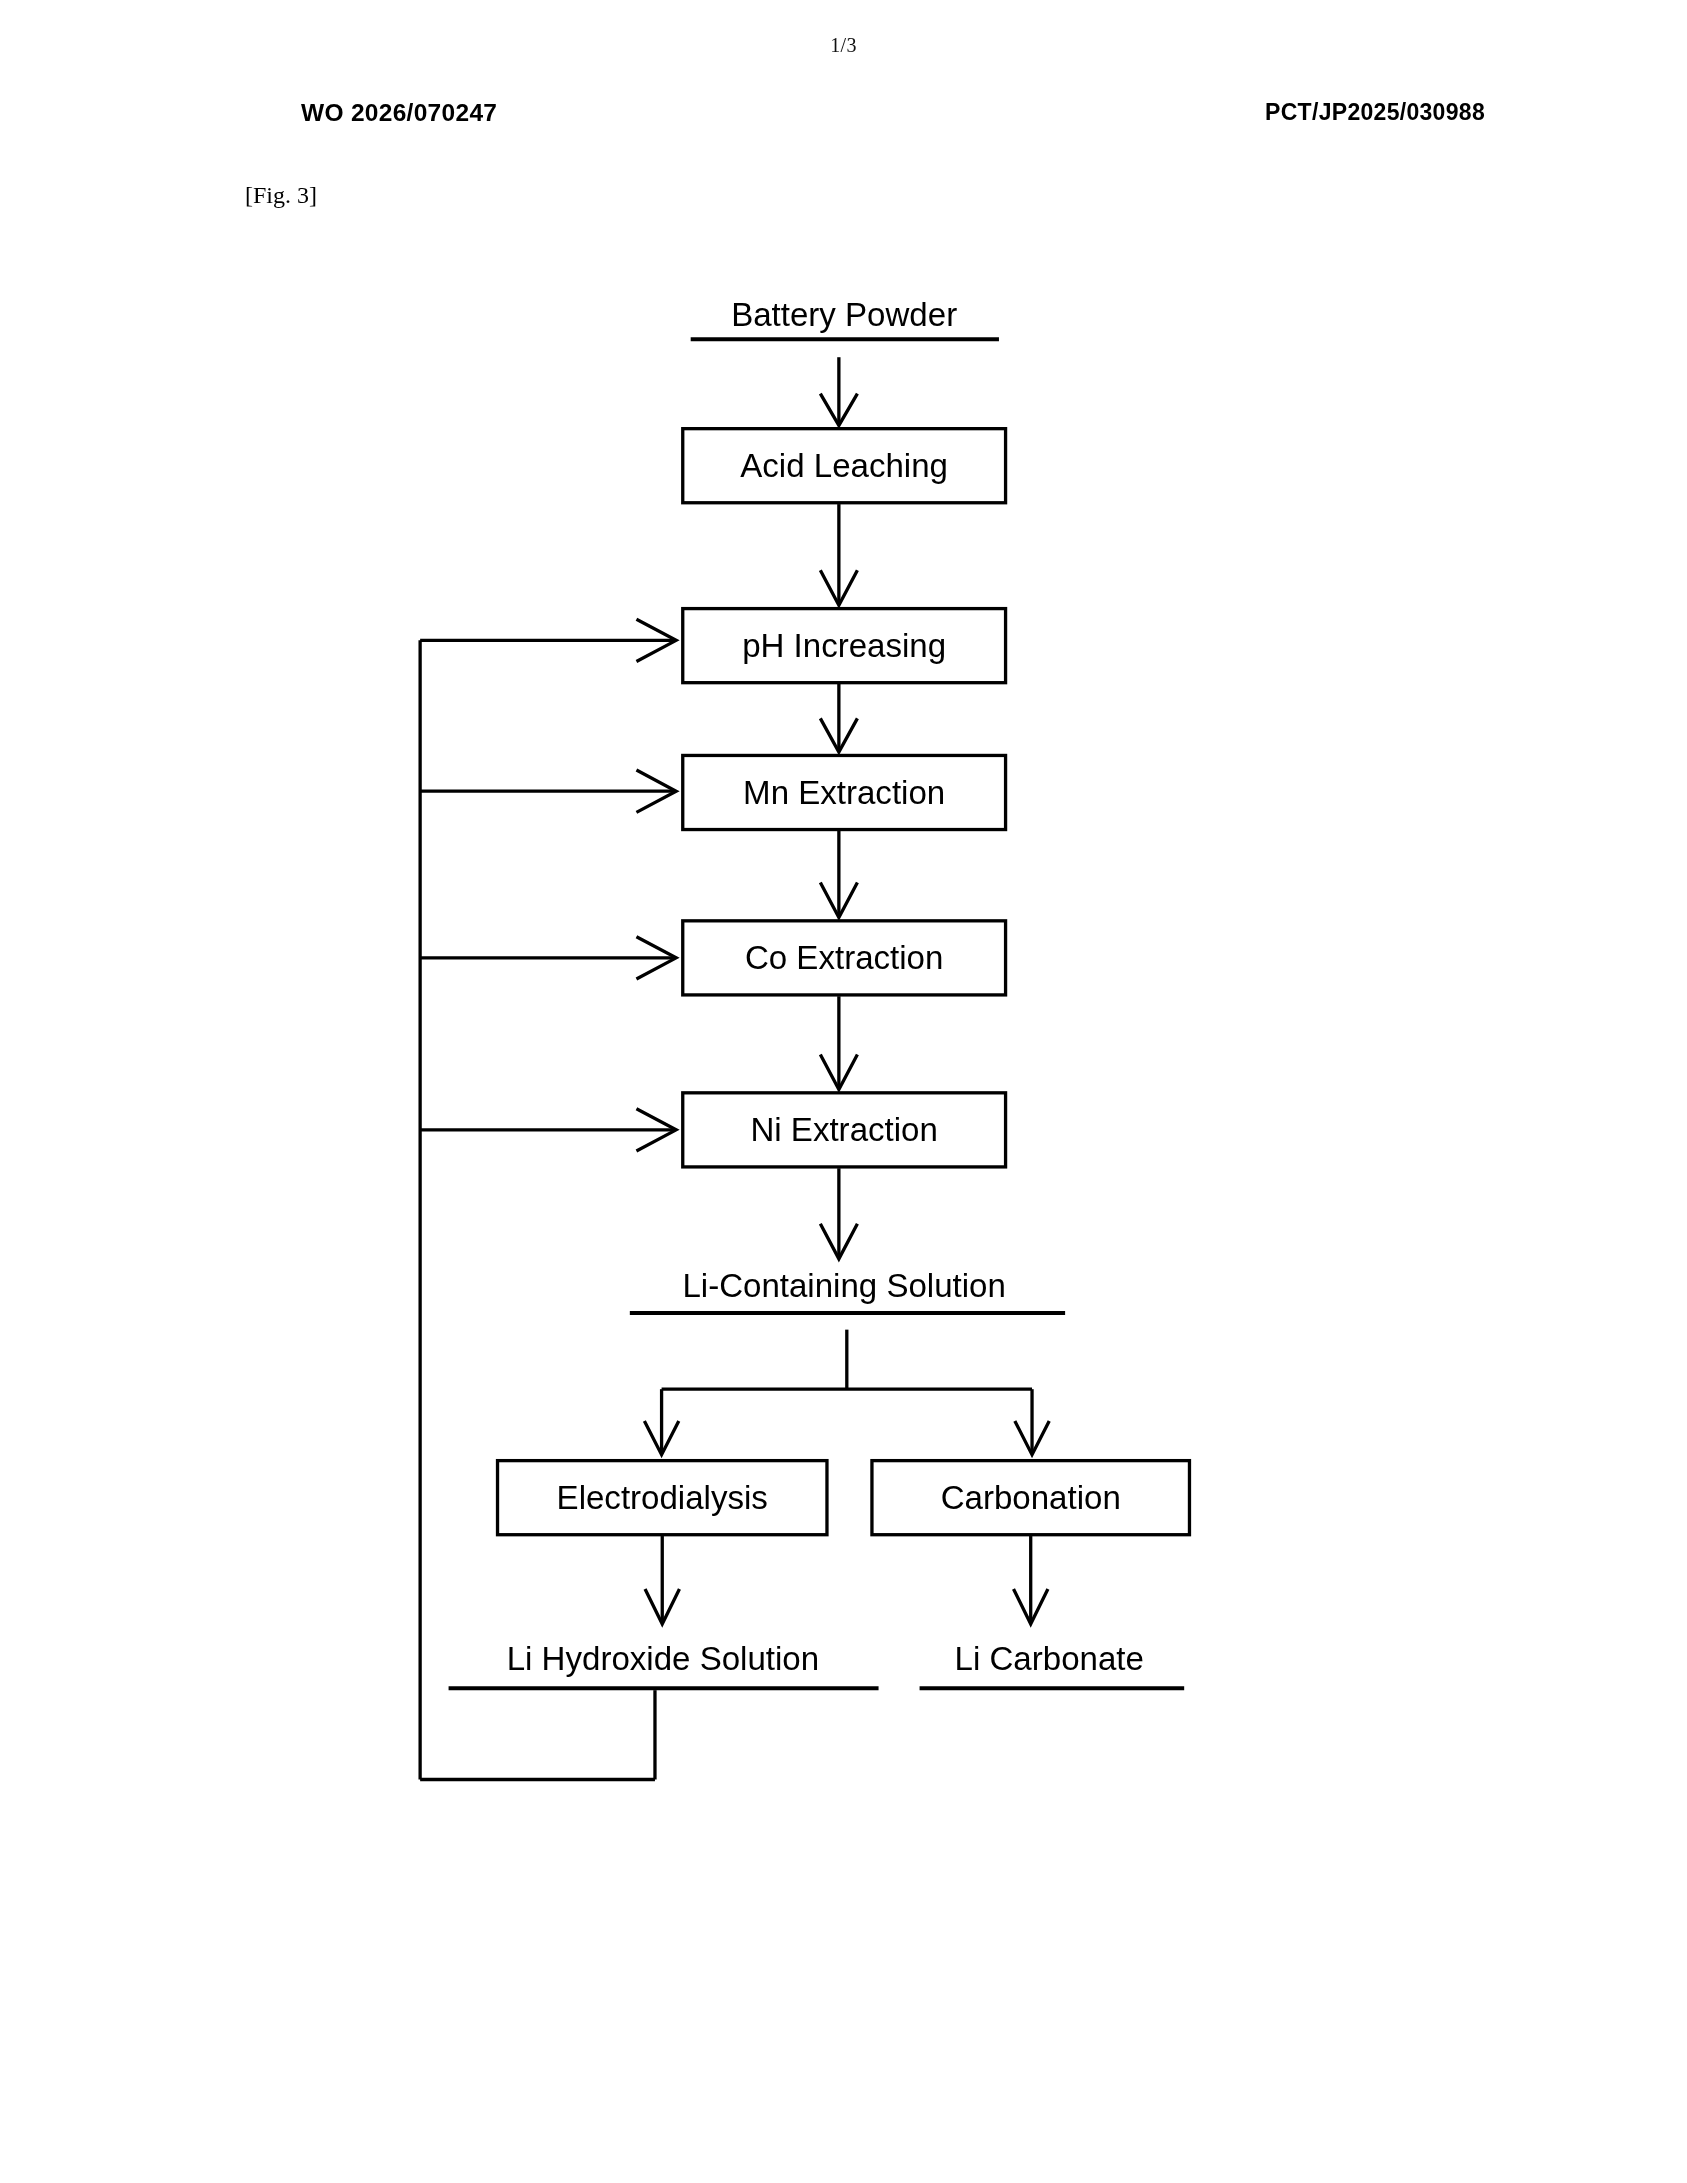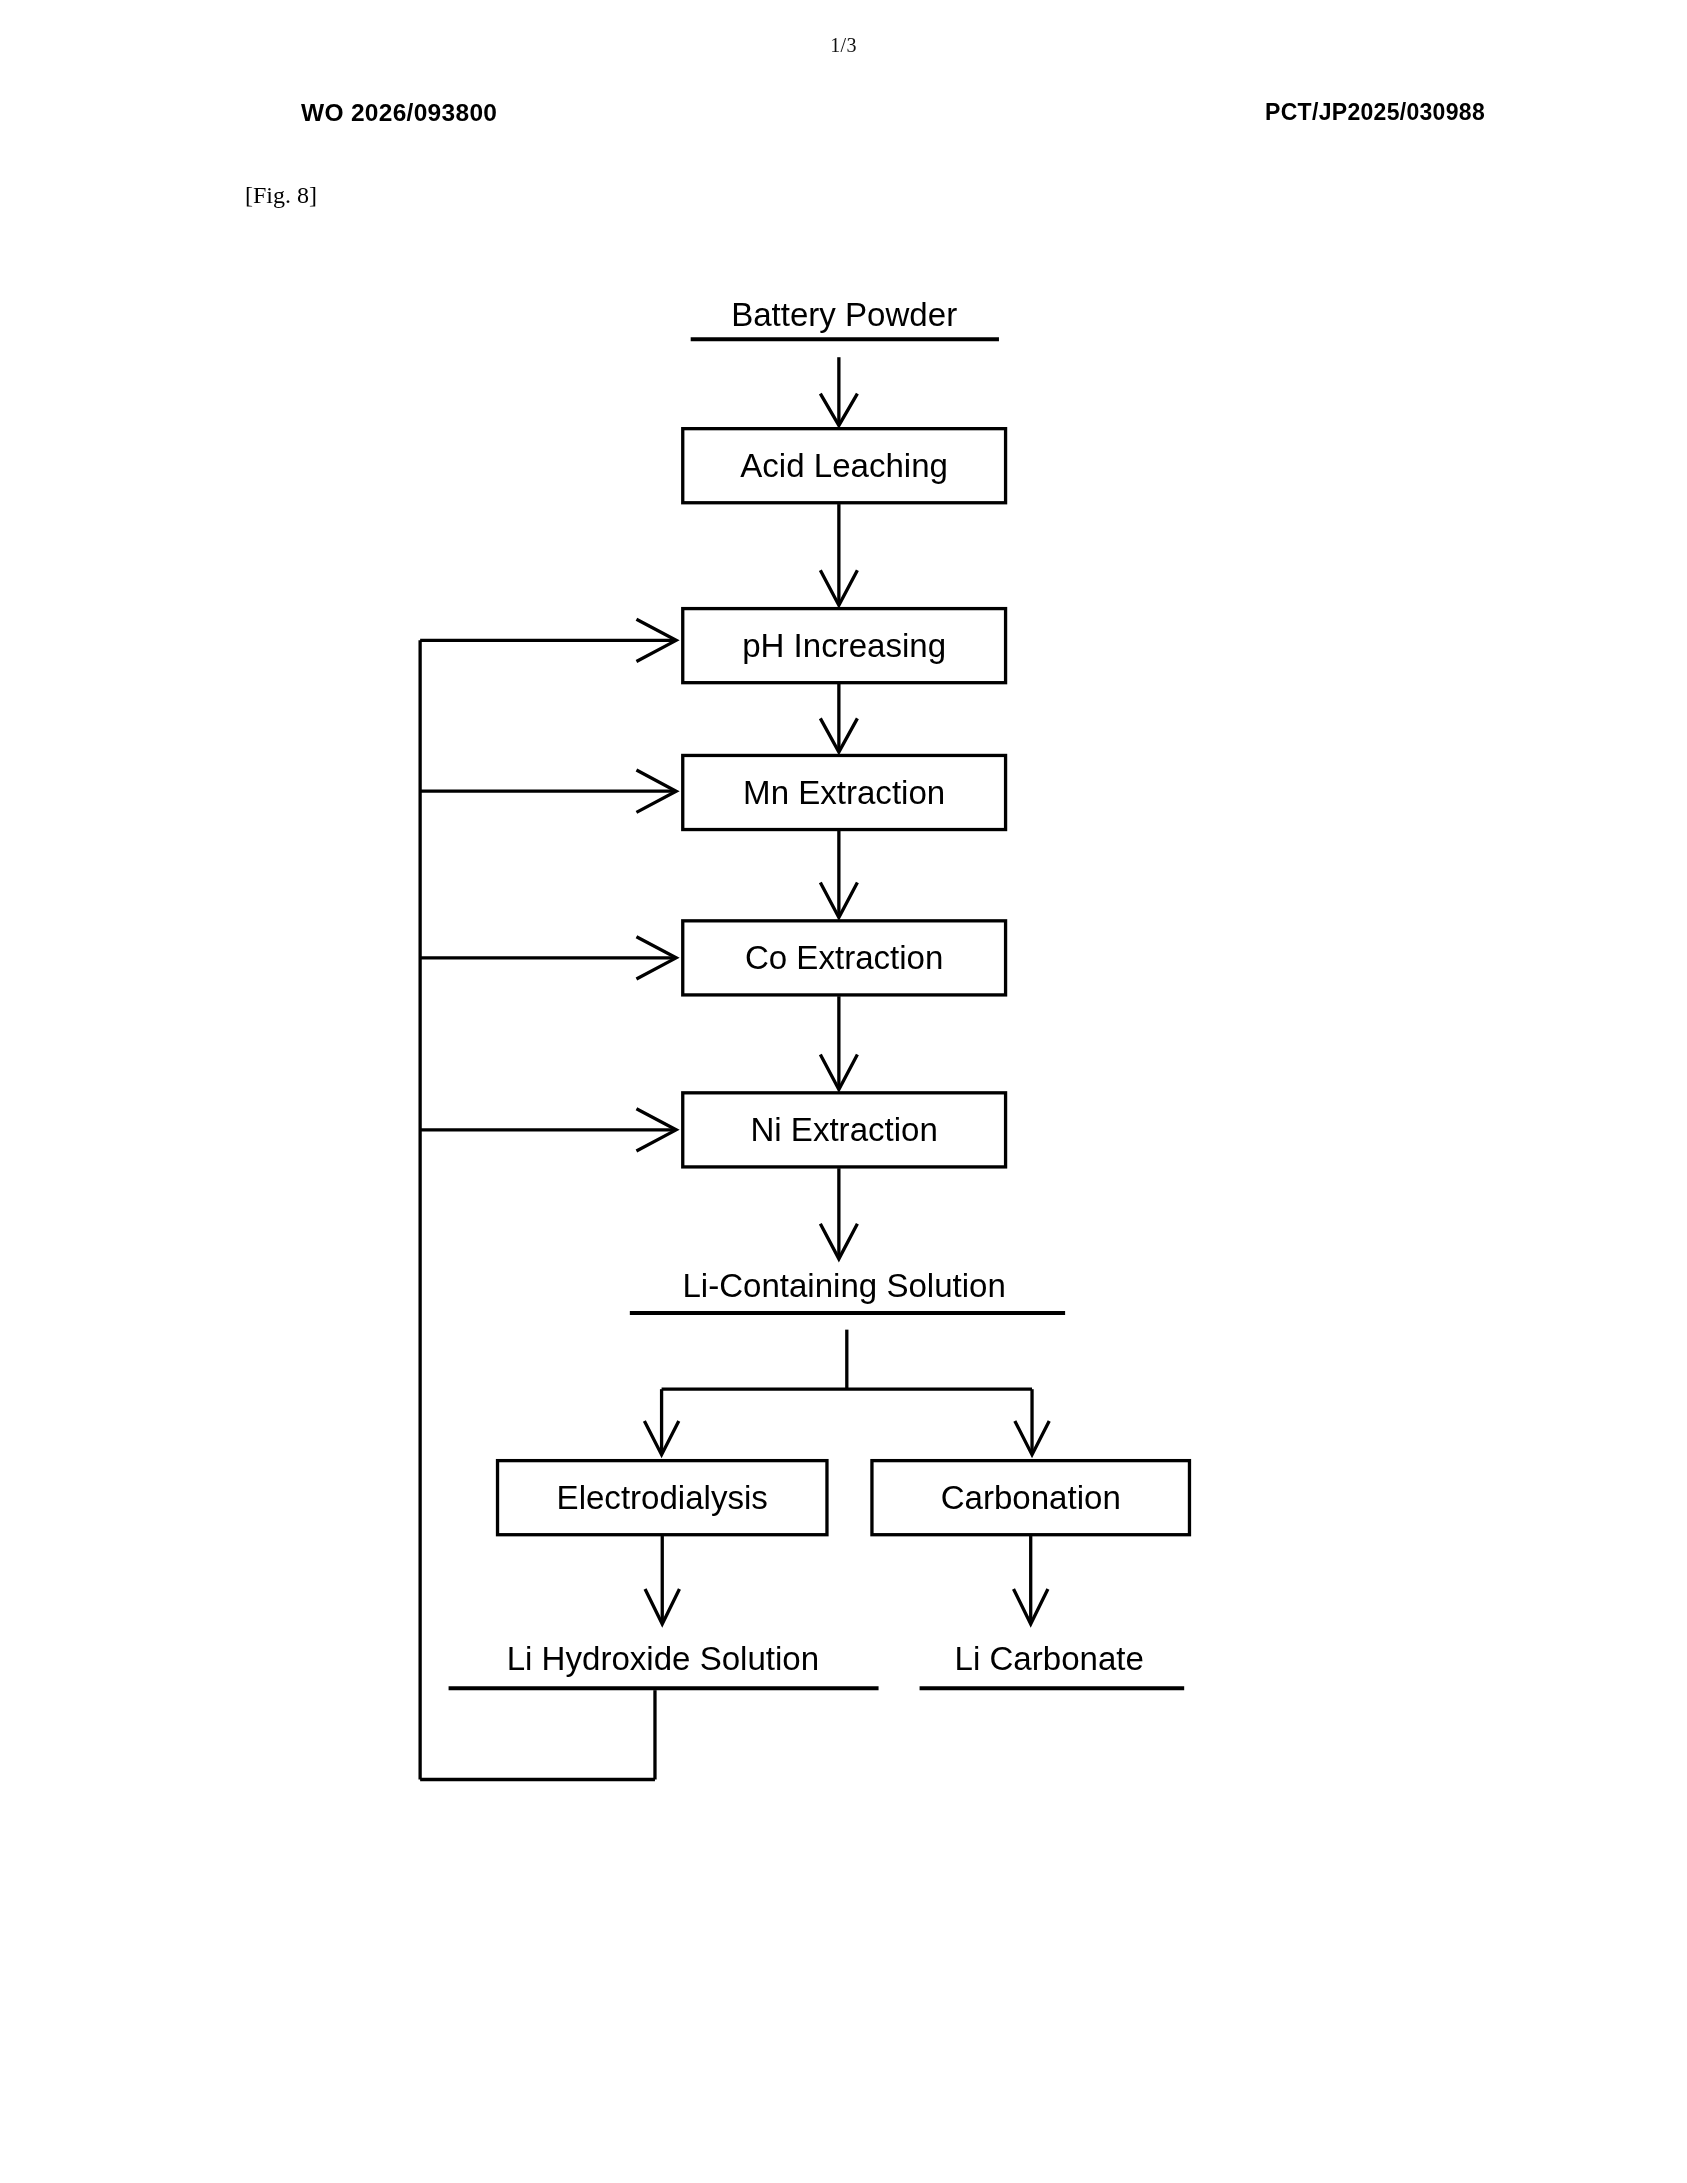--- a/index.html
+++ b/index.html
@@ -97,23 +97,23 @@
   }
   .term-underline {
     stroke: #000000;
     stroke-width: 6;
   }
 </style>
 </head>
 <body>
 
 <div class="page-number">1/3</div>
-<div class="hdr-left">WO 2026/093800</div>
+<div class="hdr-left">WO 2026/070247</div>
 <div class="hdr-right">PCT/JP2025/030988</div>
-<div class="fig-label">[Fig. 8]</div>
+<div class="fig-label">[Fig. 3]</div>
 
 <svg id="flow-canvas" viewBox="0 0 2550 3300">
 
   <g>
     <text class="term-text" x="1276" y="480">Battery Powder</text>
     <line class="term-underline" x1="1044" y1="513" x2="1510" y2="513"></line>
   </g>
 
   <g>
     <line class="flow-line" x1="1268" y1="540" x2="1268" y2="640"></line>

